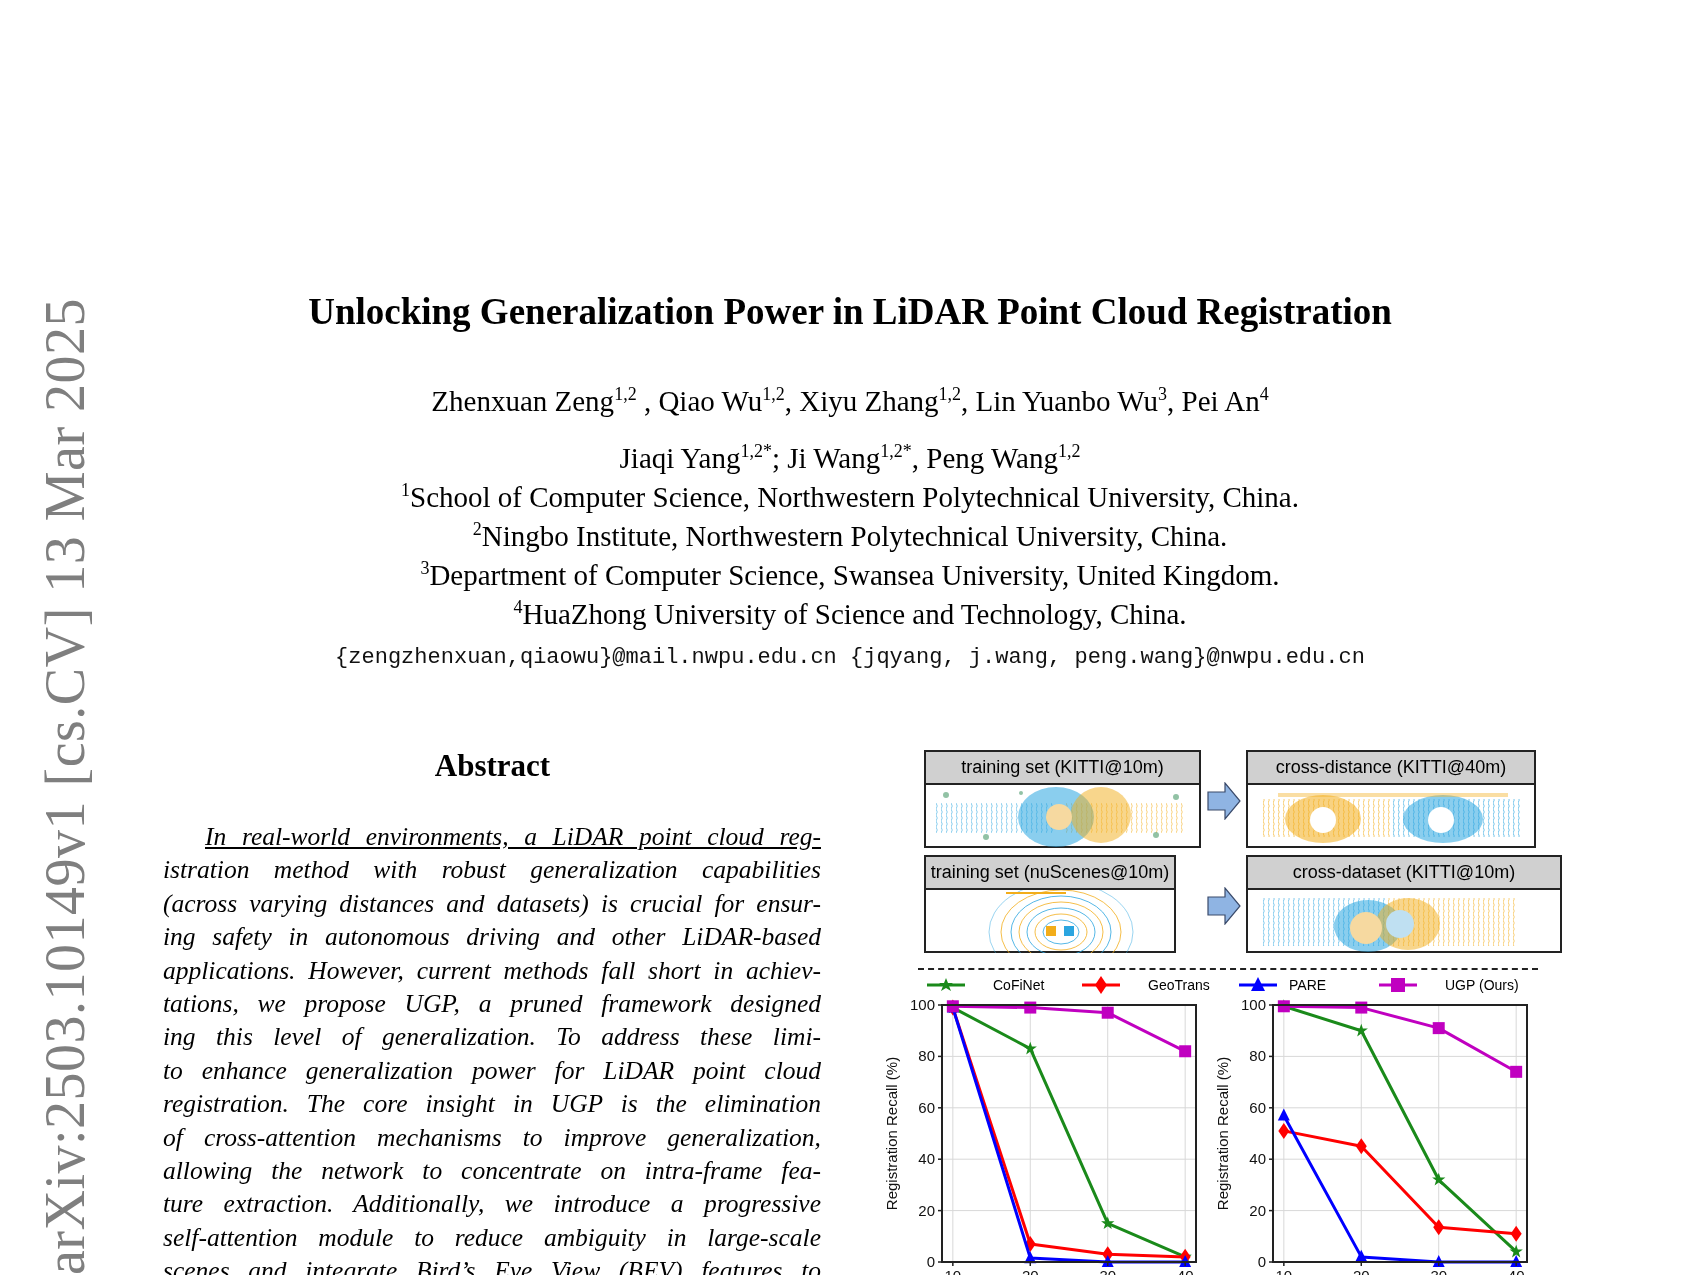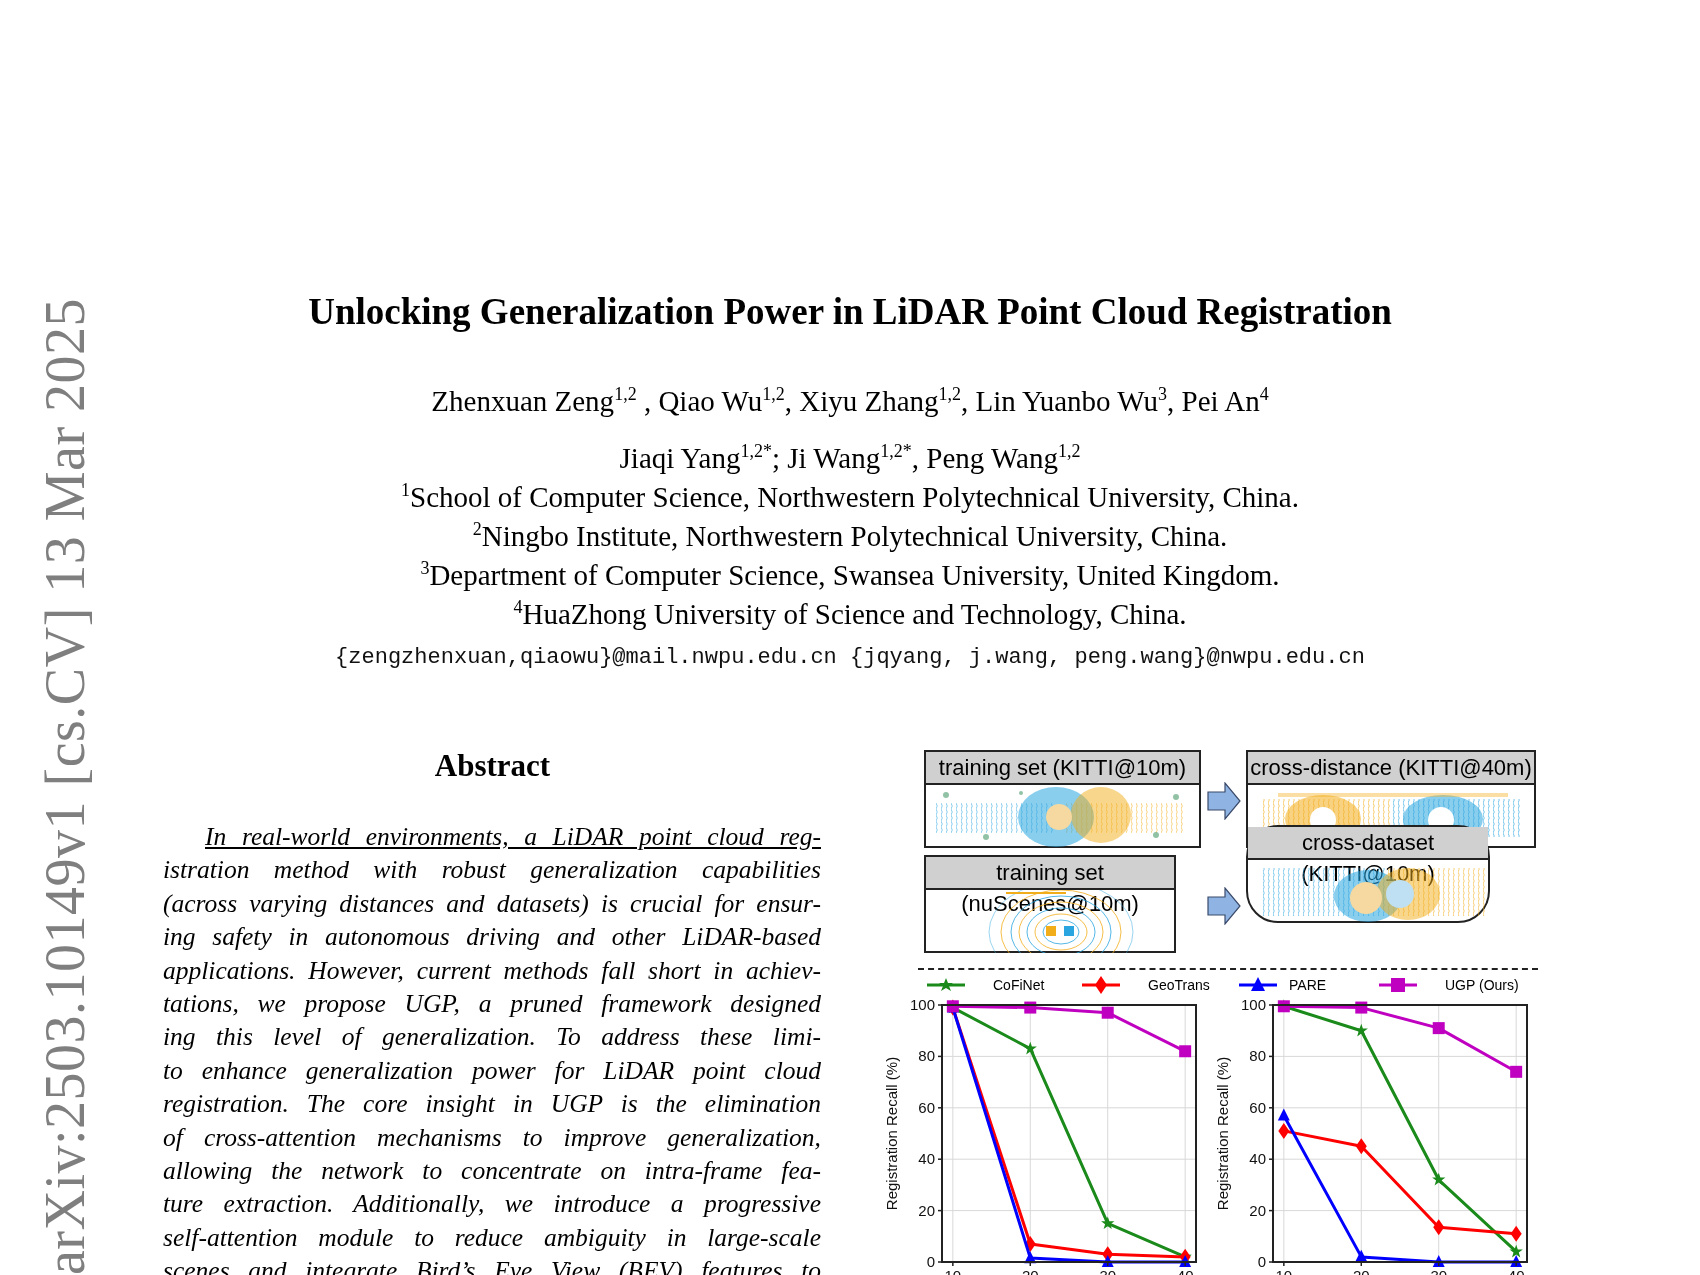--- a/index.html
+++ b/index.html
@@ -26,21 +26,21 @@
 
   #abstract-heading { left:160px; width:665px; top:748px; text-align:center; font-size:31px; font-weight:bold; line-height:36px; }
   #abstract-body { left:163px; width:658px; top:820px; font-size:25.5px; font-style:italic; line-height:33.4px;
                    text-align:justify; text-indent:42px; hyphens:manual; }
   #abstract-body .ln { display:block; text-align:justify; text-align-last:justify; text-indent:0; }
   #abstract-body .ln.first { text-indent:42px;text-decoration:underline; }
 
   
   .panel { position:absolute; border:2px solid #222; background:#fff; box-sizing:border-box; }
   .panel .phead { height:31px; background:#d0d0d0; border-bottom:2px solid #222;
-                  font-family:"Liberation Sans", sans-serif; font-size:22px; text-align:center; line-height:31px; color:#000; }
+                  font-family:"Liberation Sans", sans-serif; font-size:18px; text-align:center; line-height:31px; color:#000; }
   .panel .pimg { position:relative; height:63px; overflow:hidden; }
   .arrow { position:absolute; }
   #dashline { position:absolute; left:918px; top:968px; width:620px; border-top:2px dashed #222; }
 
   .legend { position:absolute; top:975px; left:925px; width:620px; height:20px;
             font-family:"Liberation Sans", sans-serif; font-size:14px; }
   .leg-item { position:absolute; top:0; height:20px; }
   .leg-item span { position:absolute; top:2px; white-space:nowrap; }
 
   svg text { font-family:"Liberation Sans", sans-serif; }
@@ -140,21 +140,21 @@
         <ellipse cx="135" cy="42" rx="60" ry="42" stroke="#f2ad1a"></ellipse>
         <ellipse cx="135" cy="42" rx="72" ry="50" stroke="#2aa5e0" opacity="0.6"></ellipse>
       </g>
       <rect x="120" y="36" width="10" height="10" fill="#f2ad1a"></rect>
       <rect x="138" y="36" width="10" height="10" fill="#2aa5e0"></rect>
       <rect x="80" y="2" width="60" height="2" fill="#f2ad1a"></rect>
     </svg>
   </div>
 </div>
 
-<div class="panel" style="left:1246px; top:825px; width:244px; height:98px;border-radius:32px;">
+<div class="panel" style="left:1246px; top:855px; width:316px; height:98px;">
   <div class="phead">cross-dataset (KITTI@10m)</div>
   <div class="pimg">
     <svg width="286" height="63" viewBox="0 0 286 63">
       <rect x="15" y="8" width="125" height="48" fill="url(#scanA)" opacity="0.75"></rect>
       <rect x="140" y="8" width="130" height="48" fill="url(#scanB)" opacity="0.75"></rect>
       <ellipse cx="120" cy="36" rx="34" ry="26" fill="#2aa5e0" opacity="0.55"></ellipse>
       <ellipse cx="160" cy="34" rx="32" ry="26" fill="#f2ad1a" opacity="0.5"></ellipse>
       <circle cx="118" cy="38" r="16" fill="#f6d9a0"></circle>
       <circle cx="152" cy="34" r="14" fill="#bfe0f2"></circle>
     </svg>

